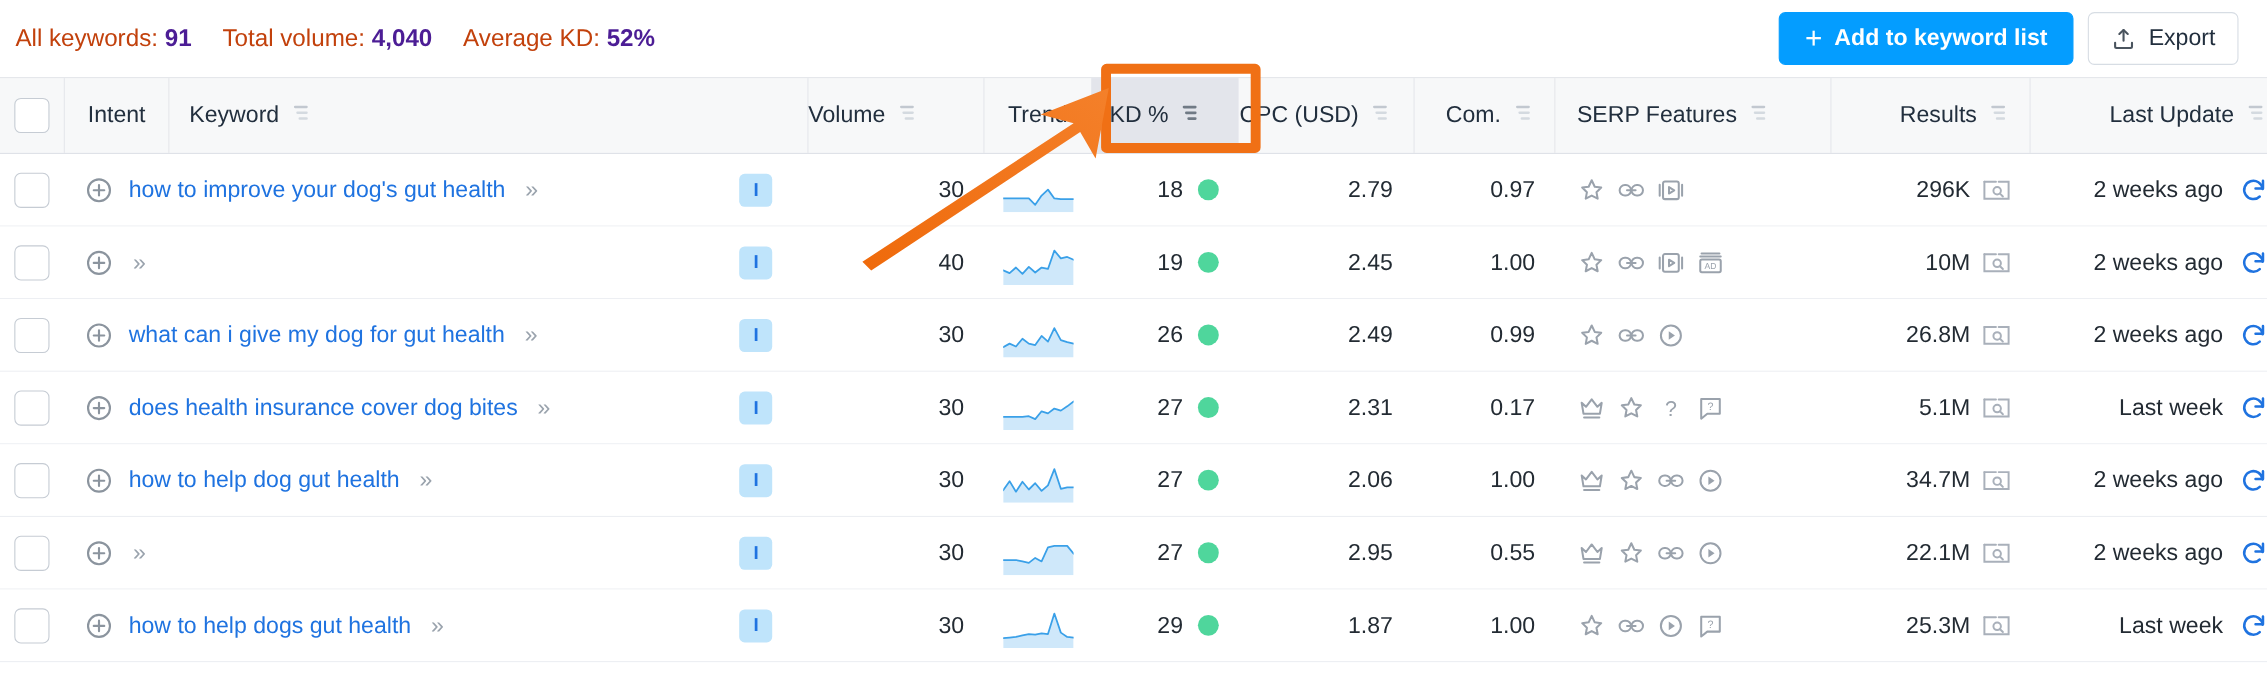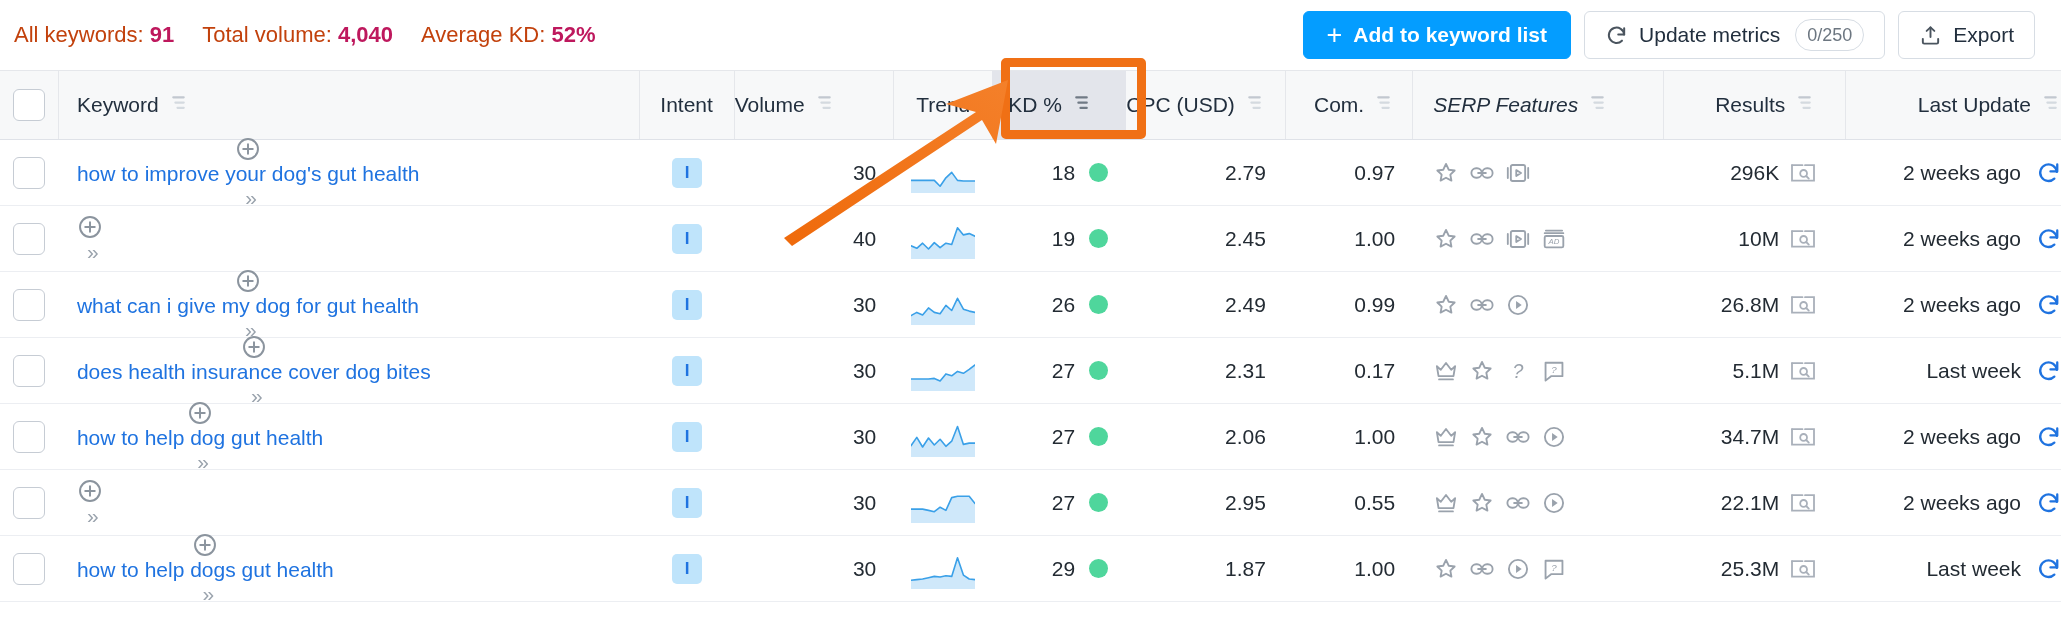--- a/index.html
+++ b/index.html
@@ -12,21 +12,21 @@
   #app { position: relative; width: 2061px; height: 619px; background:#fff; }
 
   
   .topbar {
     position: absolute; left:0; top:0; width:2061px; height:70px;
     display:flex; align-items:center; padding: 0 26px 0 14px;
   }
   .summary { display:flex; align-items:center; gap:28px; font-size:22px; color:#222f3e; }
   .summary .pair { white-space:nowrap; }
   .summary .lbl { color:#c2410c; font-weight:400; }
-  .summary .val { color:#be185d; font-weight:700; }
+  .summary .val { color:#4c1d95; font-weight:700; }
 
   .topbar-actions { margin-left:auto; display:flex; align-items:center; gap:13px; }
 
   .btn {
     display:inline-flex; align-items:center; gap:11px;
     height:48px; border-radius:6px; padding: 0 20px;
     font-size:21px; white-space:nowrap; cursor:pointer;
     border:1px solid #d7dde4; background:#fff; color:#222f3e;
   }
   .btn-primary {
@@ -66,22 +66,22 @@
 
   
   .c-check  { width:62px;  justify-content:center; }
   .c-key    { width:610px; padding-left:18px; }
   .c-intent { width:100px; justify-content:center; }
   .c-vol    { width:167px; justify-content:flex-end; padding-right:18px; }
   .c-trend  { width:103px; justify-content:center; }
   .c-kd     { width:140px; justify-content:flex-end; padding-right:18px; }
   .c-cpc    { width:167px; justify-content:flex-end; padding-right:20px; }
   .c-com    { width:133px; justify-content:flex-end; padding-right:18px; }
-  .c-serp   { width:263px; padding-left:20px;font-style:italic; }
-  .c-res    { width:190px; justify-content:flex-end; padding-right:30px; }
+  .c-serp   { width:263px; padding-left:20px; }
+  .c-res    { width:190px; justify-content:flex-end; padding-right:18px; }
   .c-last   { width:226px; justify-content:flex-end; }
 
   .th.c-check { border-right:1px solid #e5e7eb; }
   .th.c-key   { justify-content:flex-start; }
   .th.c-intent{ justify-content:center; }
   .th.c-vol   { justify-content:flex-start; }
   .th.c-trend { justify-content:center; border-right:none; }
   .th.c-kd    { justify-content:center; background:#e3e5eb; border-right:none;}
   .th.c-cpc   { justify-content:flex-end; }
   .th.c-com   { justify-content:flex-end; }
@@ -89,21 +89,21 @@
   .th.c-res   { justify-content:flex-end; }
   .th.c-last  { justify-content:flex-end; border-right:none; }
 
   
   .cbx {
     width:32px; height:32px; border:1px solid #c6ccd4; border-radius:6px;
     background:#fff; cursor:pointer;
   }
 
   
-  .kw-wrap { display:flex; align-items:center; gap:0;flex-direction:column; }
+  .kw-wrap { display:flex; align-items:center; gap:14px; }
   .plus-circle { width:26px; height:26px; flex:none; color:#8b949e; cursor:pointer; }
   .kw-link { color:#1f73e0; font-size:21px; cursor:pointer; }
   .chevrons { color:#9aa3ad; font-size:21px; letter-spacing:-2px; cursor:pointer; margin-left:4px;}
 
   
   .intent-badge {
     width:30px; height:30px; border-radius:5px;
     background:#bfe4fb; color:#1f73e0; font-weight:700; font-size:17px;
     display:flex; align-items:center; justify-content:center;
   }
@@ -161,30 +161,20 @@
       </span>
     </div>
 
     <div class="topbar-actions">
 
       <div class="btn btn-primary">
         <span class="glyph">+</span>
         <span>Add to keyword list</span>
       </div>
 
-      <div class="btn">
-        <span class="glyph">
-          <svg class="icon-svg" viewBox="0 0 24 24" fill="none" stroke="#4a545e" stroke-width="2.1" stroke-linecap="round">
-            <path d="M20 11a8 8 0 1 0-2.3 6.4"></path>
-            <path d="M20 4.5V11h-6.2" stroke-linejoin="round"></path>
-          </svg>
-        </span>
-        <span>Update metrics</span>
-        <span class="pill">0/250</span>
-      </div>
 
       <div class="btn">
         <span class="glyph">
           <svg class="icon-svg" viewBox="0 0 24 24" fill="none" stroke="#4a545e" stroke-width="2" stroke-linecap="round" stroke-linejoin="round">
             <path d="M12 3.5v10"></path>
               <path d="M8 7.2l4-3.7 4 3.7"></path>
             <path d="M4 15.5v3.6a1.4 1.4 0 0 0 1.4 1.4h13.2a1.4 1.4 0 0 0 1.4-1.4v-3.6"></path>
           </svg>
         </span>
         <span>Export</span>
@@ -192,32 +182,32 @@
 
     </div>
   </div>
 
   <div class="table">
 
     <div class="row thead">
       <div class="th c-check">
         <span class="cbx"></span>
       </div>
+      <div class="th c-intent">
+        <span>Intent</span>
+      </div>
       <div class="th c-key">
         <span>Keyword</span>
         <span class="sorter">
           <svg width="21" height="21" viewBox="0 0 20 20">
               <rect x="4" y="4" width="12" height="2.1" rx="1" fill="#b9c0c9"></rect>
               <rect x="6" y="9" width="10" height="2.1" rx="1" fill="#cfd5dc"></rect>
               <rect x="8" y="14" width="8" height="2.1" rx="1" fill="#cfd5dc"></rect>
             </svg>
         </span>
-      </div>
-      <div class="th c-intent">
-        <span>Intent</span>
       </div>
       <div class="th c-vol">
         <span>Volume</span>
         <span class="sorter">
           <svg width="21" height="21" viewBox="0 0 20 20">
               <rect x="4" y="4" width="12" height="2.1" rx="1" fill="#b9c0c9"></rect>
               <rect x="6" y="9" width="10" height="2.1" rx="1" fill="#cfd5dc"></rect>
               <rect x="8" y="14" width="8" height="2.1" rx="1" fill="#cfd5dc"></rect>
             </svg>
         </span>

